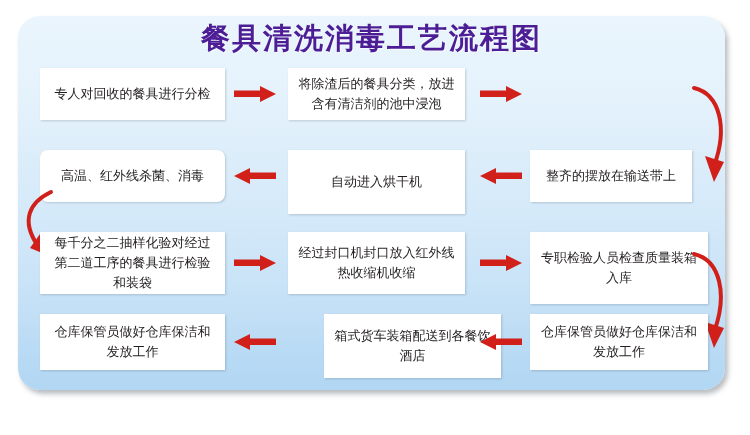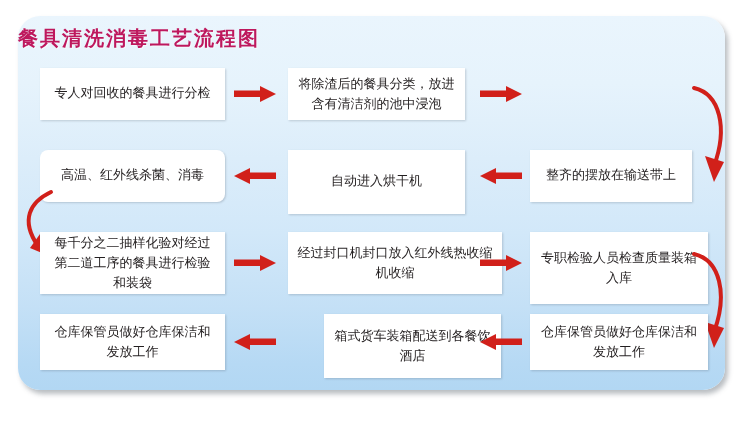--- a/index.html
+++ b/index.html
@@ -40,45 +40,45 @@
     box-shadow: 3px 4px 5px rgba(80,90,100,0.40);
     overflow: hidden;
   }
 
   
   #title {
     position: absolute;
     left: 18px;
     top: 18px;
     width: 707px;
-    text-align: left;
-    font-size: 20px;
+    text-align: center;
+    font-size: 29px;
     font-weight: bold;
-    color: #be185d;
+    color: #4c1d95;
     letter-spacing: 2px;
     line-height: 40px;
     text-shadow: 1px 1px 0 rgba(255,255,255,0.55);
     white-space: nowrap;
   }
 
   
   .box {
     position: absolute;
     background: #ffffff;
     color: #231f20;
     font-size: 13px;
     line-height: 20px;
     box-sizing: border-box;
     padding: 5px 9px;
     display: flex;
     align-items: center;
     box-shadow: 1px 1px 2px rgba(60,70,80,0.22);
   }
   .box .txt { display: block; width: 100%; }
-  .box.center .txt { text-align: center; font-family: Liberation Mono, monospace; }
+  .box.center .txt { text-align: center; }
   .box.left .txt   { text-align: center; }
 
   
   .arrow {
     position: absolute;
     height: 26px;
     width: 46px;
   }
   .arrow svg { display: block; }
 
@@ -165,21 +165,21 @@
     <span class="txt">每千分之二抽样化验对经过第二道工序的餐具进行检验和装袋</span>
   </div>
 
   <div class="arrow" style="left:232px; top:250px;">
     <svg width="46" height="26" viewBox="0 0 46 26">
       <path d="M2 12 L28 12 L28 5 L44 13 L28 21 L28 14 L2 14 Z" fill="#d1201a"></path>
       <rect x="2" y="9.5" width="27" height="6.5" fill="#d1201a"></rect>
     </svg>
   </div>
 
-  <div class="box left" style="left:288px; top:232px; width:214px; height:62px;">
+  <div class="box left" style="left:288px; top:232px; width:177px; height:62px;">
     <span class="txt">经过封口机封口放入红外线热收缩机收缩</span>
   </div>
 
   <div class="arrow" style="left:478px; top:250px;">
     <svg width="46" height="26" viewBox="0 0 46 26">
       <path d="M2 12 L28 12 L28 5 L44 13 L28 21 L28 14 L2 14 Z" fill="#d1201a"></path>
       <rect x="2" y="9.5" width="27" height="6.5" fill="#d1201a"></rect>
     </svg>
   </div>
 

